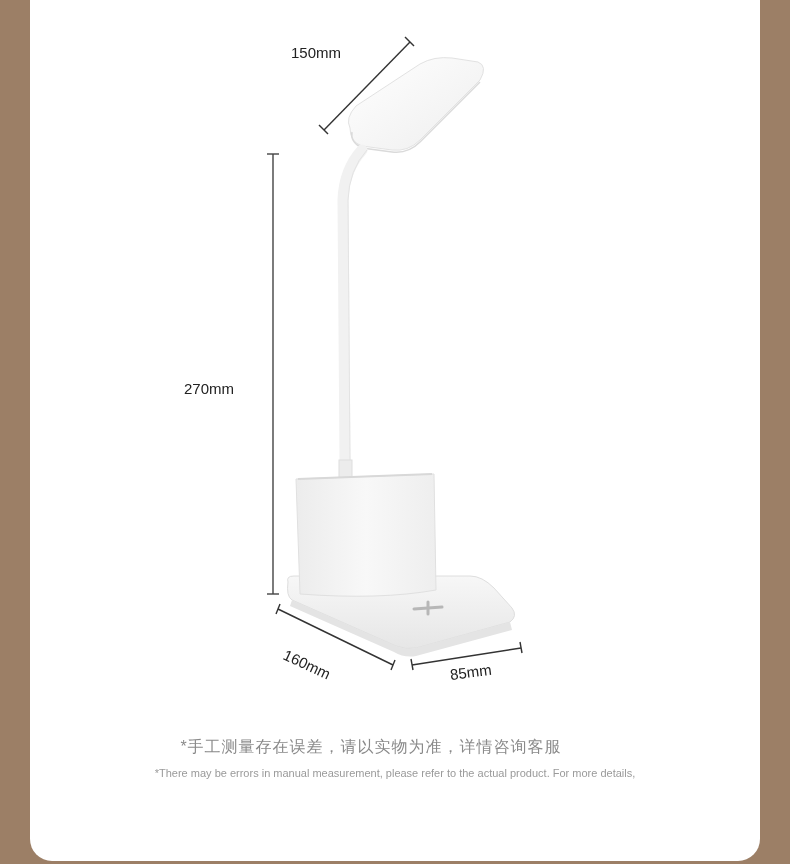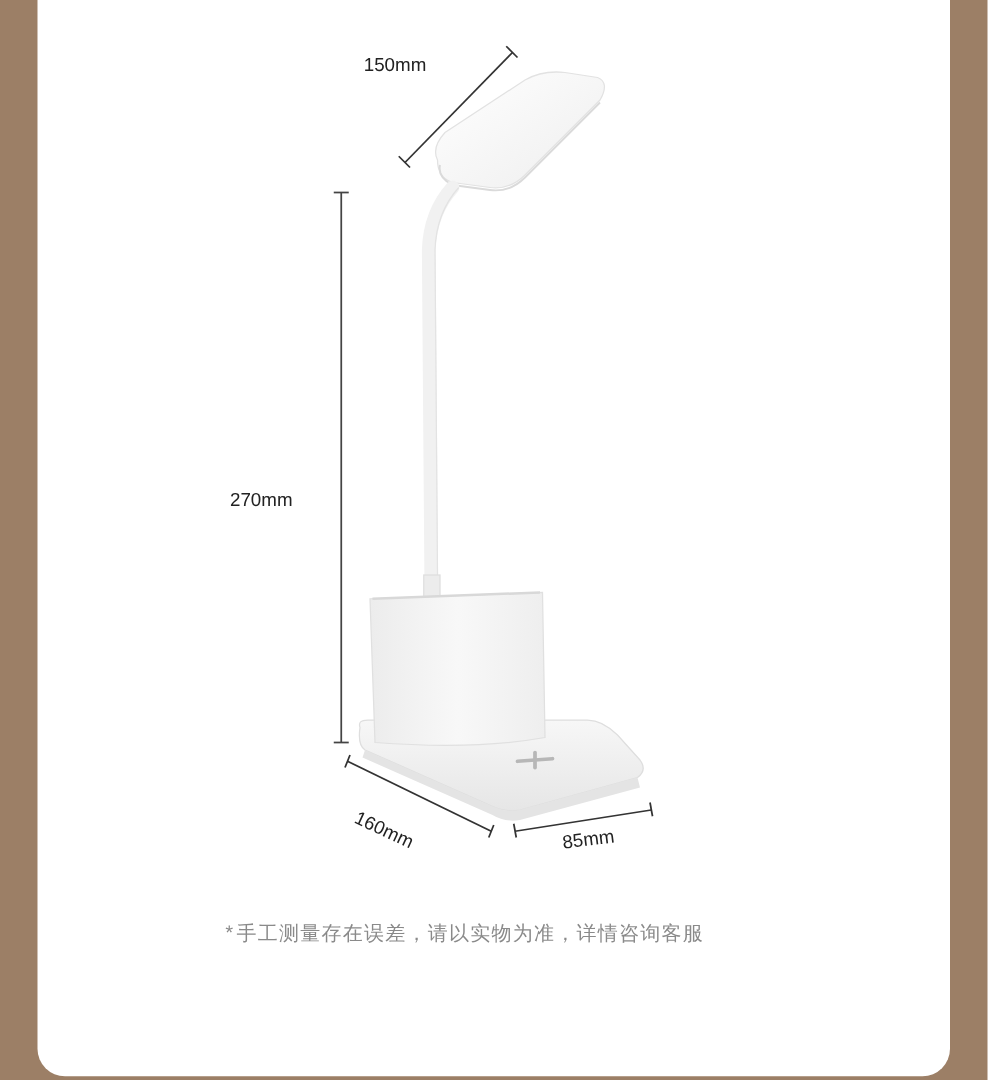--- a/index.html
+++ b/index.html
@@ -15,21 +15,21 @@
     border-bottom-left-radius: 22px; border-bottom-right-radius: 22px;
   }
   .dim-label {
     position: absolute; font-size: 15px; color: #222; white-space: nowrap;
     font-family: "Liberation Sans", sans-serif;
   }
   svg.art { position: absolute; left: 0; top: 0; }
   .note-cn {
     position: absolute; left: 0; width: 742px; top: 737px; text-align: center;
     font-size: 16px; color: #8a8a8a; letter-spacing: 1px;
-    font-family: Liberation Mono, monospace;
+    font-family: Liberation Sans, sans-serif;
   }
   .note-en {
     position: absolute; left: 120px; width: 550px; top: 767px; text-align: center;
     font-size: 11px; line-height: 12px; color: #9a9a9a;
     font-family: "Liberation Sans", sans-serif;
   }
 </style>
 </head>
 <body>
 
@@ -95,19 +95,20 @@
   </g>
 
   <g stroke="#333" stroke-width="1.4">
     <line x1="412" y1="665" x2="521" y2="648"></line>
     <line x1="411" y1="659" x2="413" y2="670"></line>
     <line x1="520" y1="642" x2="522" y2="653"></line>
   </g>
 </svg>
 
 <div class="dim-label" style="left:291px; top:44px;">150mm</div>
-<div class="dim-label" style="left:184px; top:392px;">270mm</div>
+<div class="dim-label" style="left:184px; top:380px;">270mm</div>
 <div class="dim-label" style="left:288px; top:646px; transform:rotate(25deg); transform-origin:left top;">160mm</div>
 <div class="dim-label" style="left:449px; top:666px; transform:rotate(-7deg); transform-origin:left top;">85mm</div>
 
 <div class="note-cn">*手工测量存在误差，请以实物为准，详情咨询客服</div>
 <div class="note-en">
+  <div>*There may be errors in manual measurement, please refer to the actual product. For more details,</div>
 </div>
 
 </body></html>

